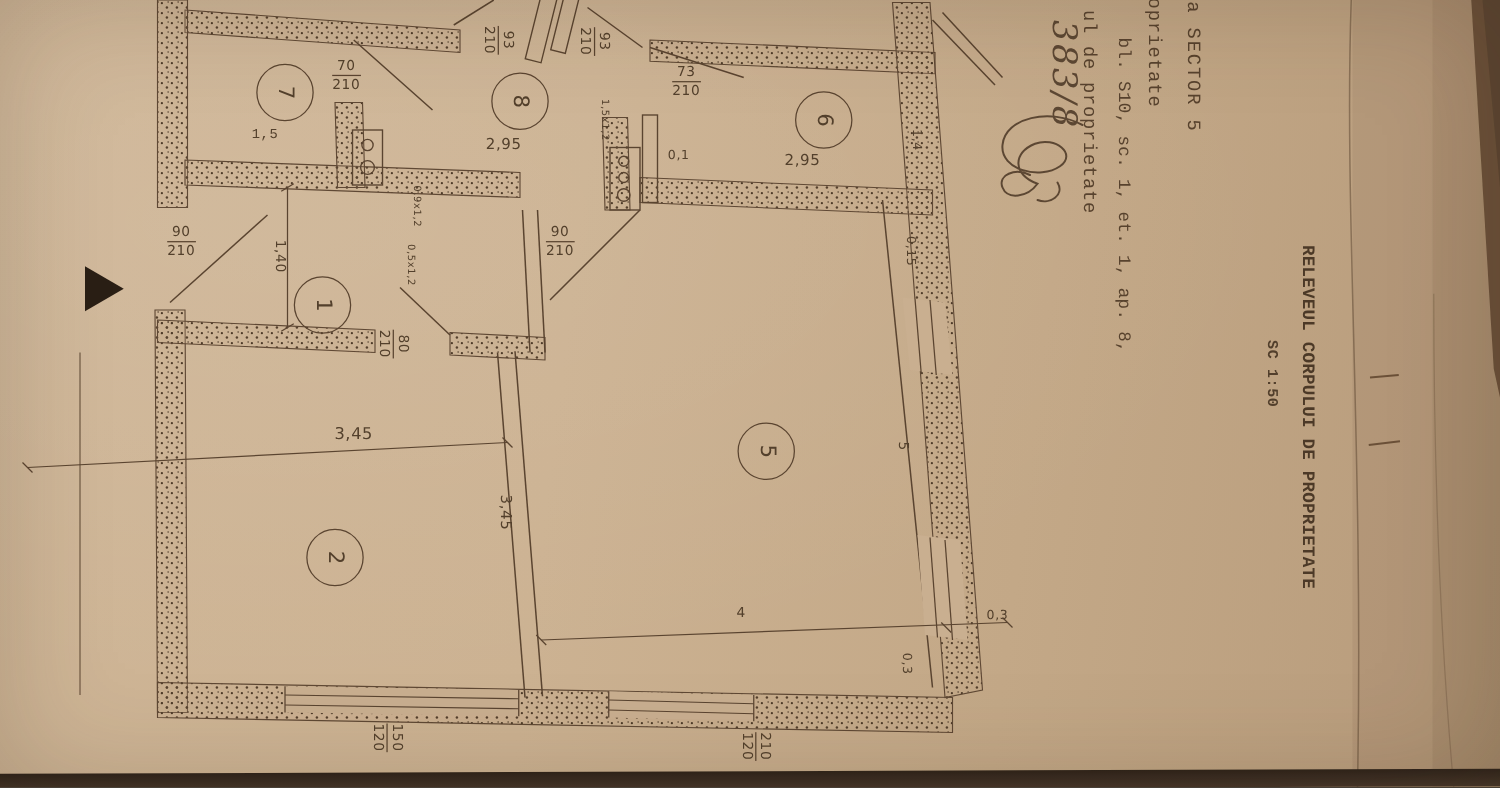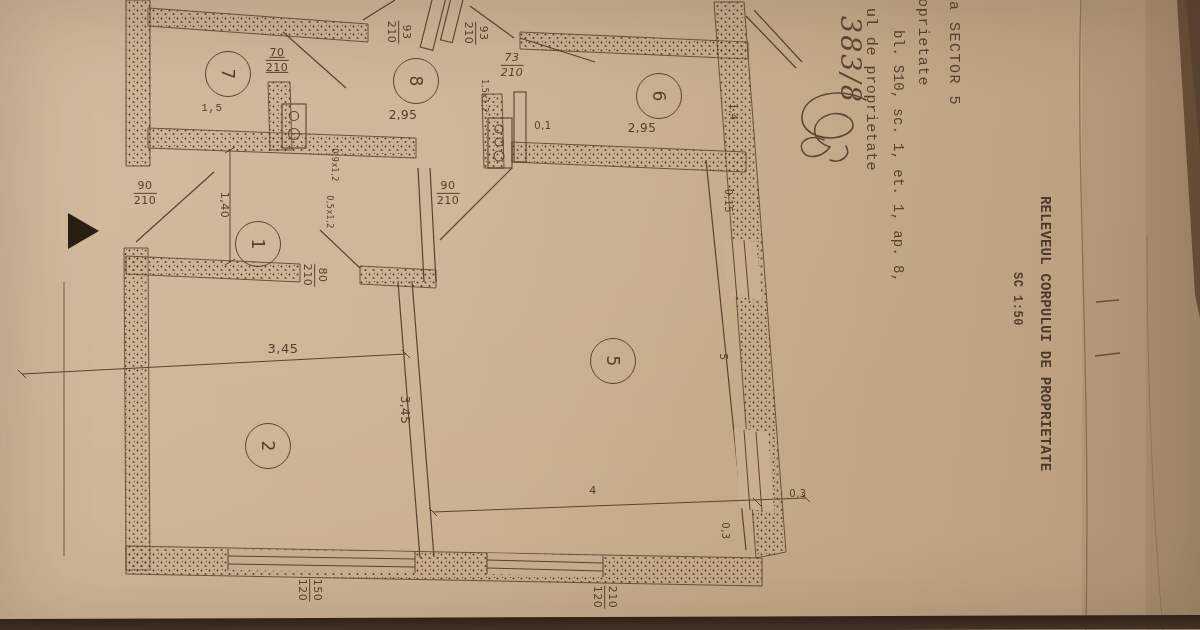--- a/index.html
+++ b/index.html
@@ -167,36 +167,36 @@
       </div>
       <div class="room-circle" style="left: 235px; top: 221px;">
         <span class="room-num">1</span>
       </div>
       <div class="room-circle" style="left: 245px; top: 423px;">
         <span class="room-num">2</span>
       </div>
       <div class="room-circle" style="left: 590px; top: 338px;">
         <span class="room-num">5</span>
       </div>
-      <div class="frac" style="left: 277px; top: 60px; transform: translate(-50%, -50%) rotate(0deg); text-decoration: underline;">
+      <div class="frac" style="left: 277px; top: 60px; transform: translate(-50%, -50%) rotate(0deg);">
         <span>70</span>
         <div class="bar"></div>
         <span>210</span>
       </div>
       <div class="frac" style="left: 399px; top: 32px; transform: translate(-50%, -50%) rotate(90deg);">
         <span>93</span>
         <div class="bar"></div>
         <span>210</span>
       </div>
       <div class="frac" style="left: 476px; top: 33px; transform: translate(-50%, -50%) rotate(90deg);">
         <span>93</span>
         <div class="bar"></div>
         <span>210</span>
       </div>
-      <div class="frac" style="left: 512px; top: 65px; transform: translate(-50%, -50%) rotate(0deg); font-style: italic;">
+      <div class="frac" style="left: 549px; top: 65px; transform: translate(-50%, -50%) rotate(0deg);">
         <span>73</span>
         <div class="bar"></div>
         <span>210</span>
       </div>
       <div class="frac" style="left: 145px; top: 193px; transform: translate(-50%, -50%) rotate(0deg);">
         <span>90</span>
         <div class="bar"></div>
         <span>210</span>
       </div>
       <div class="frac" style="left: 448px; top: 193px; transform: translate(-50%, -50%) rotate(0deg);">

